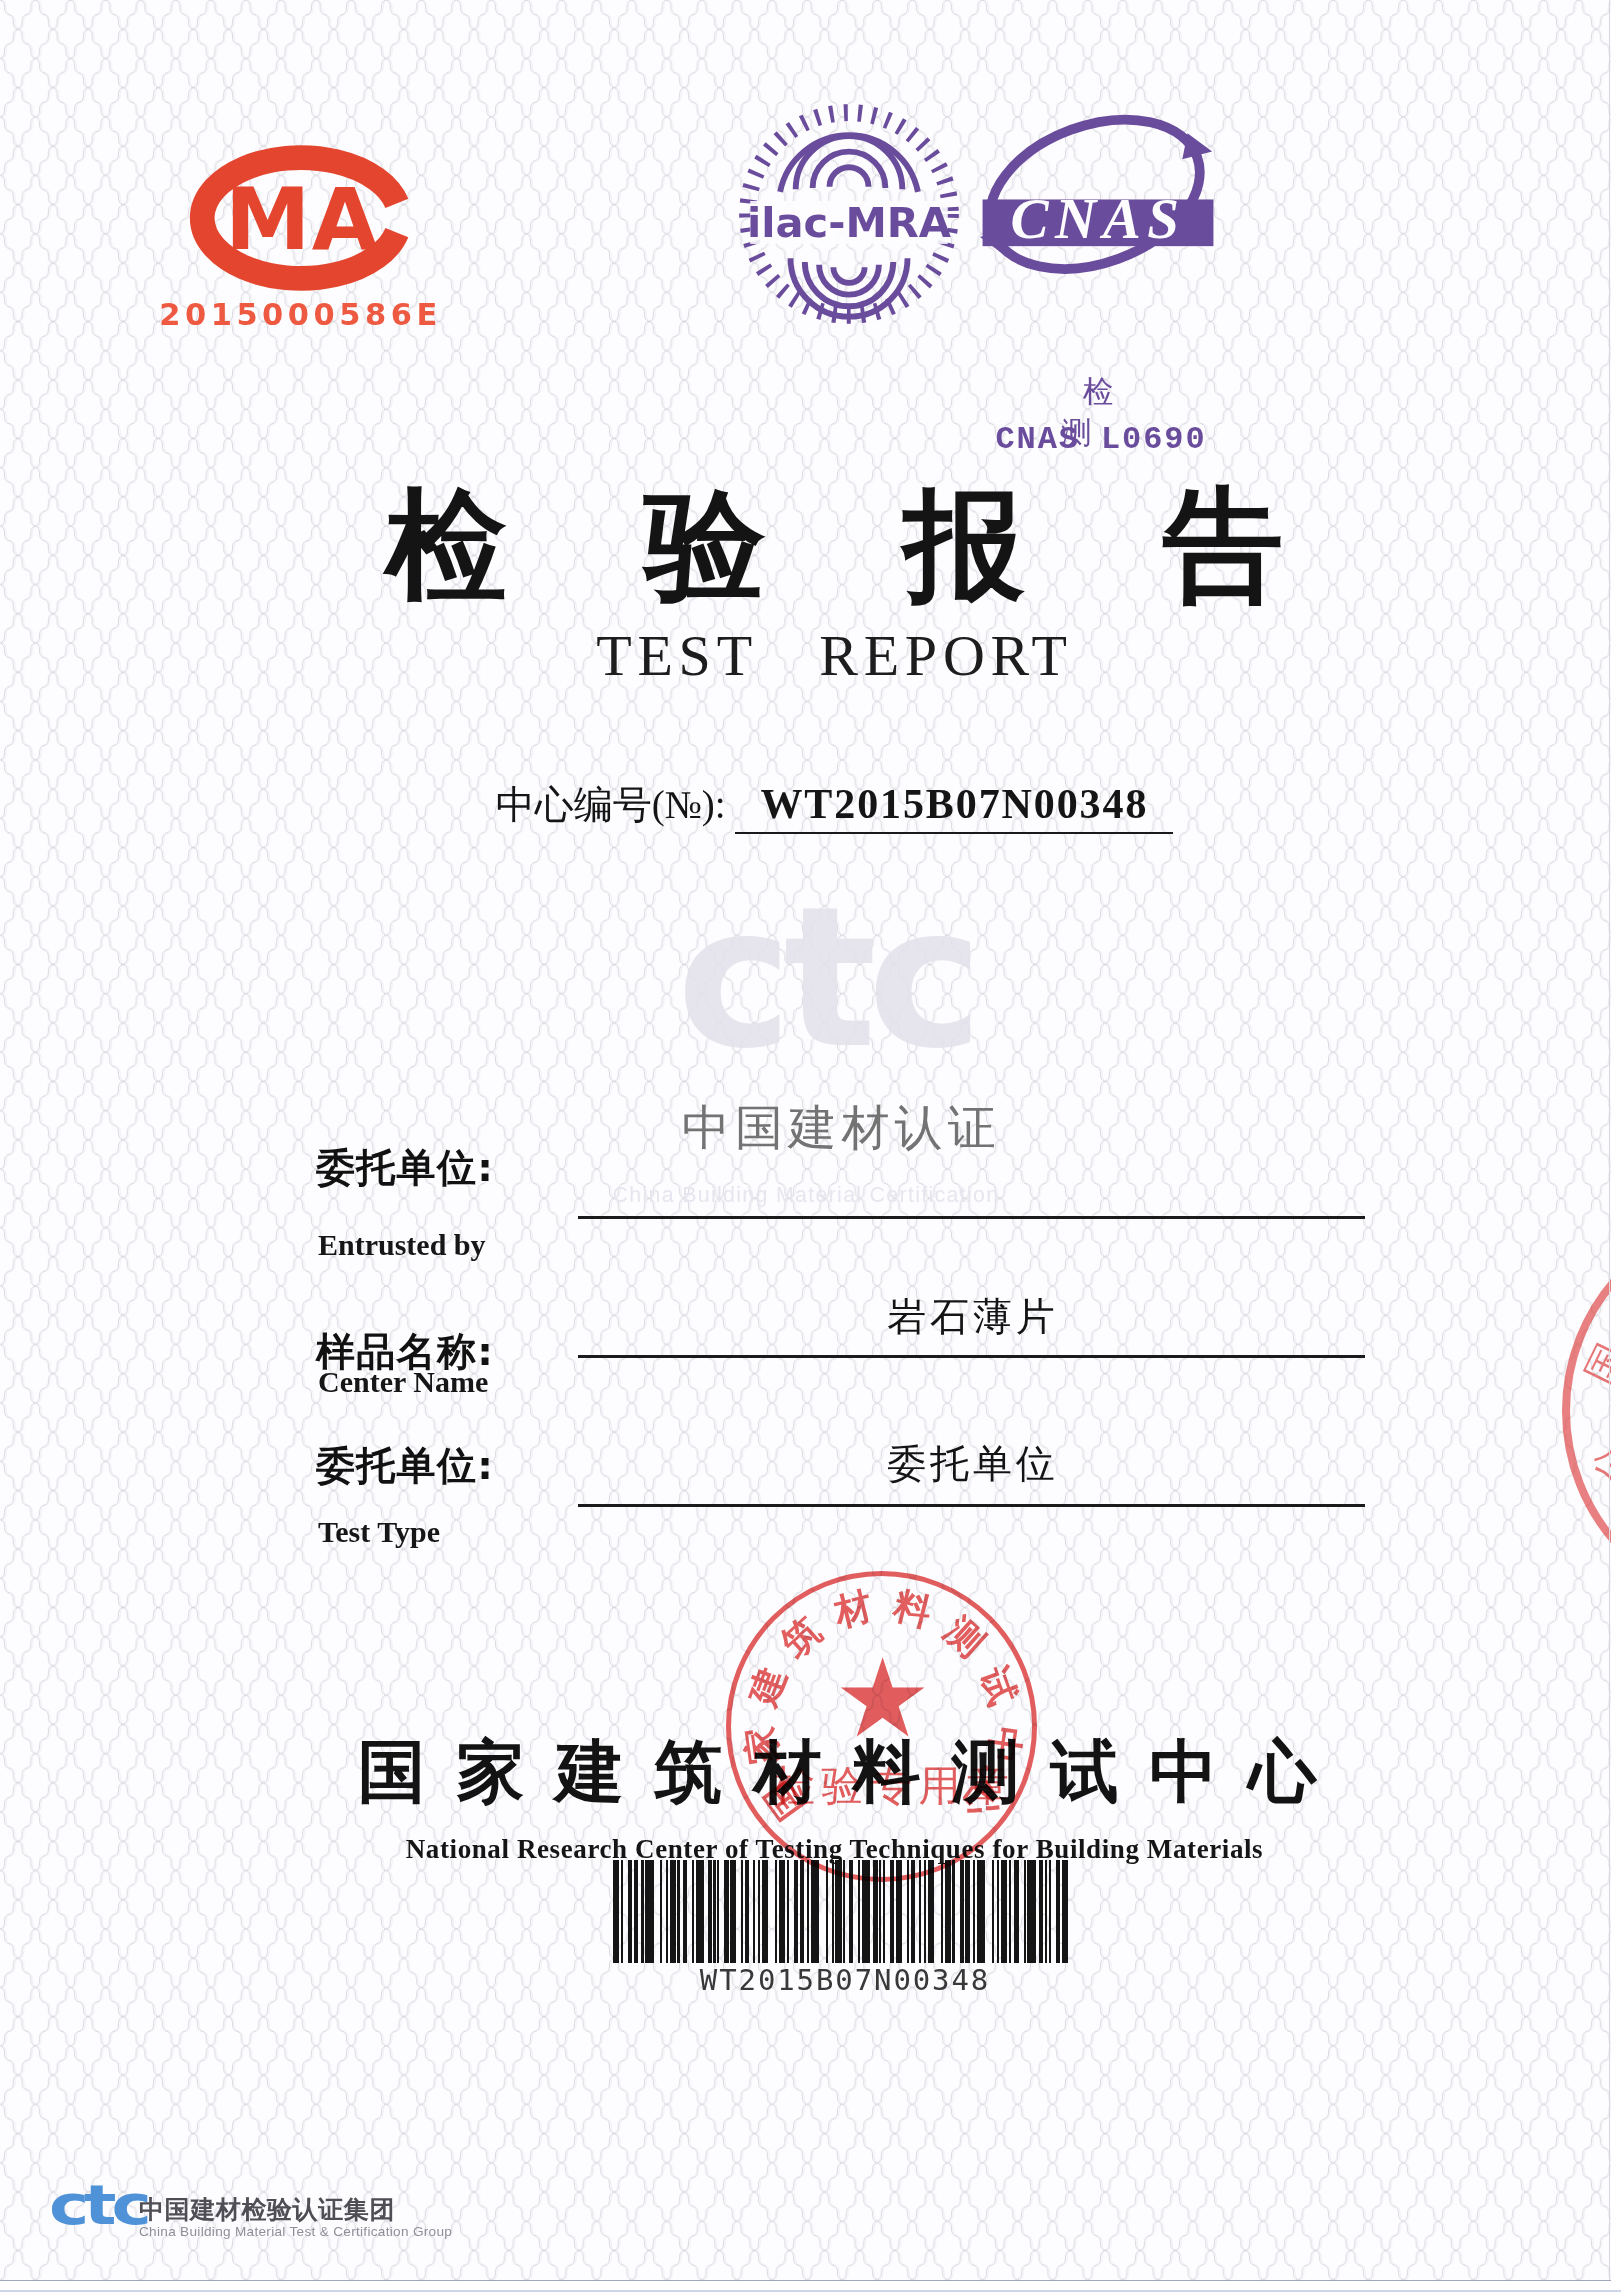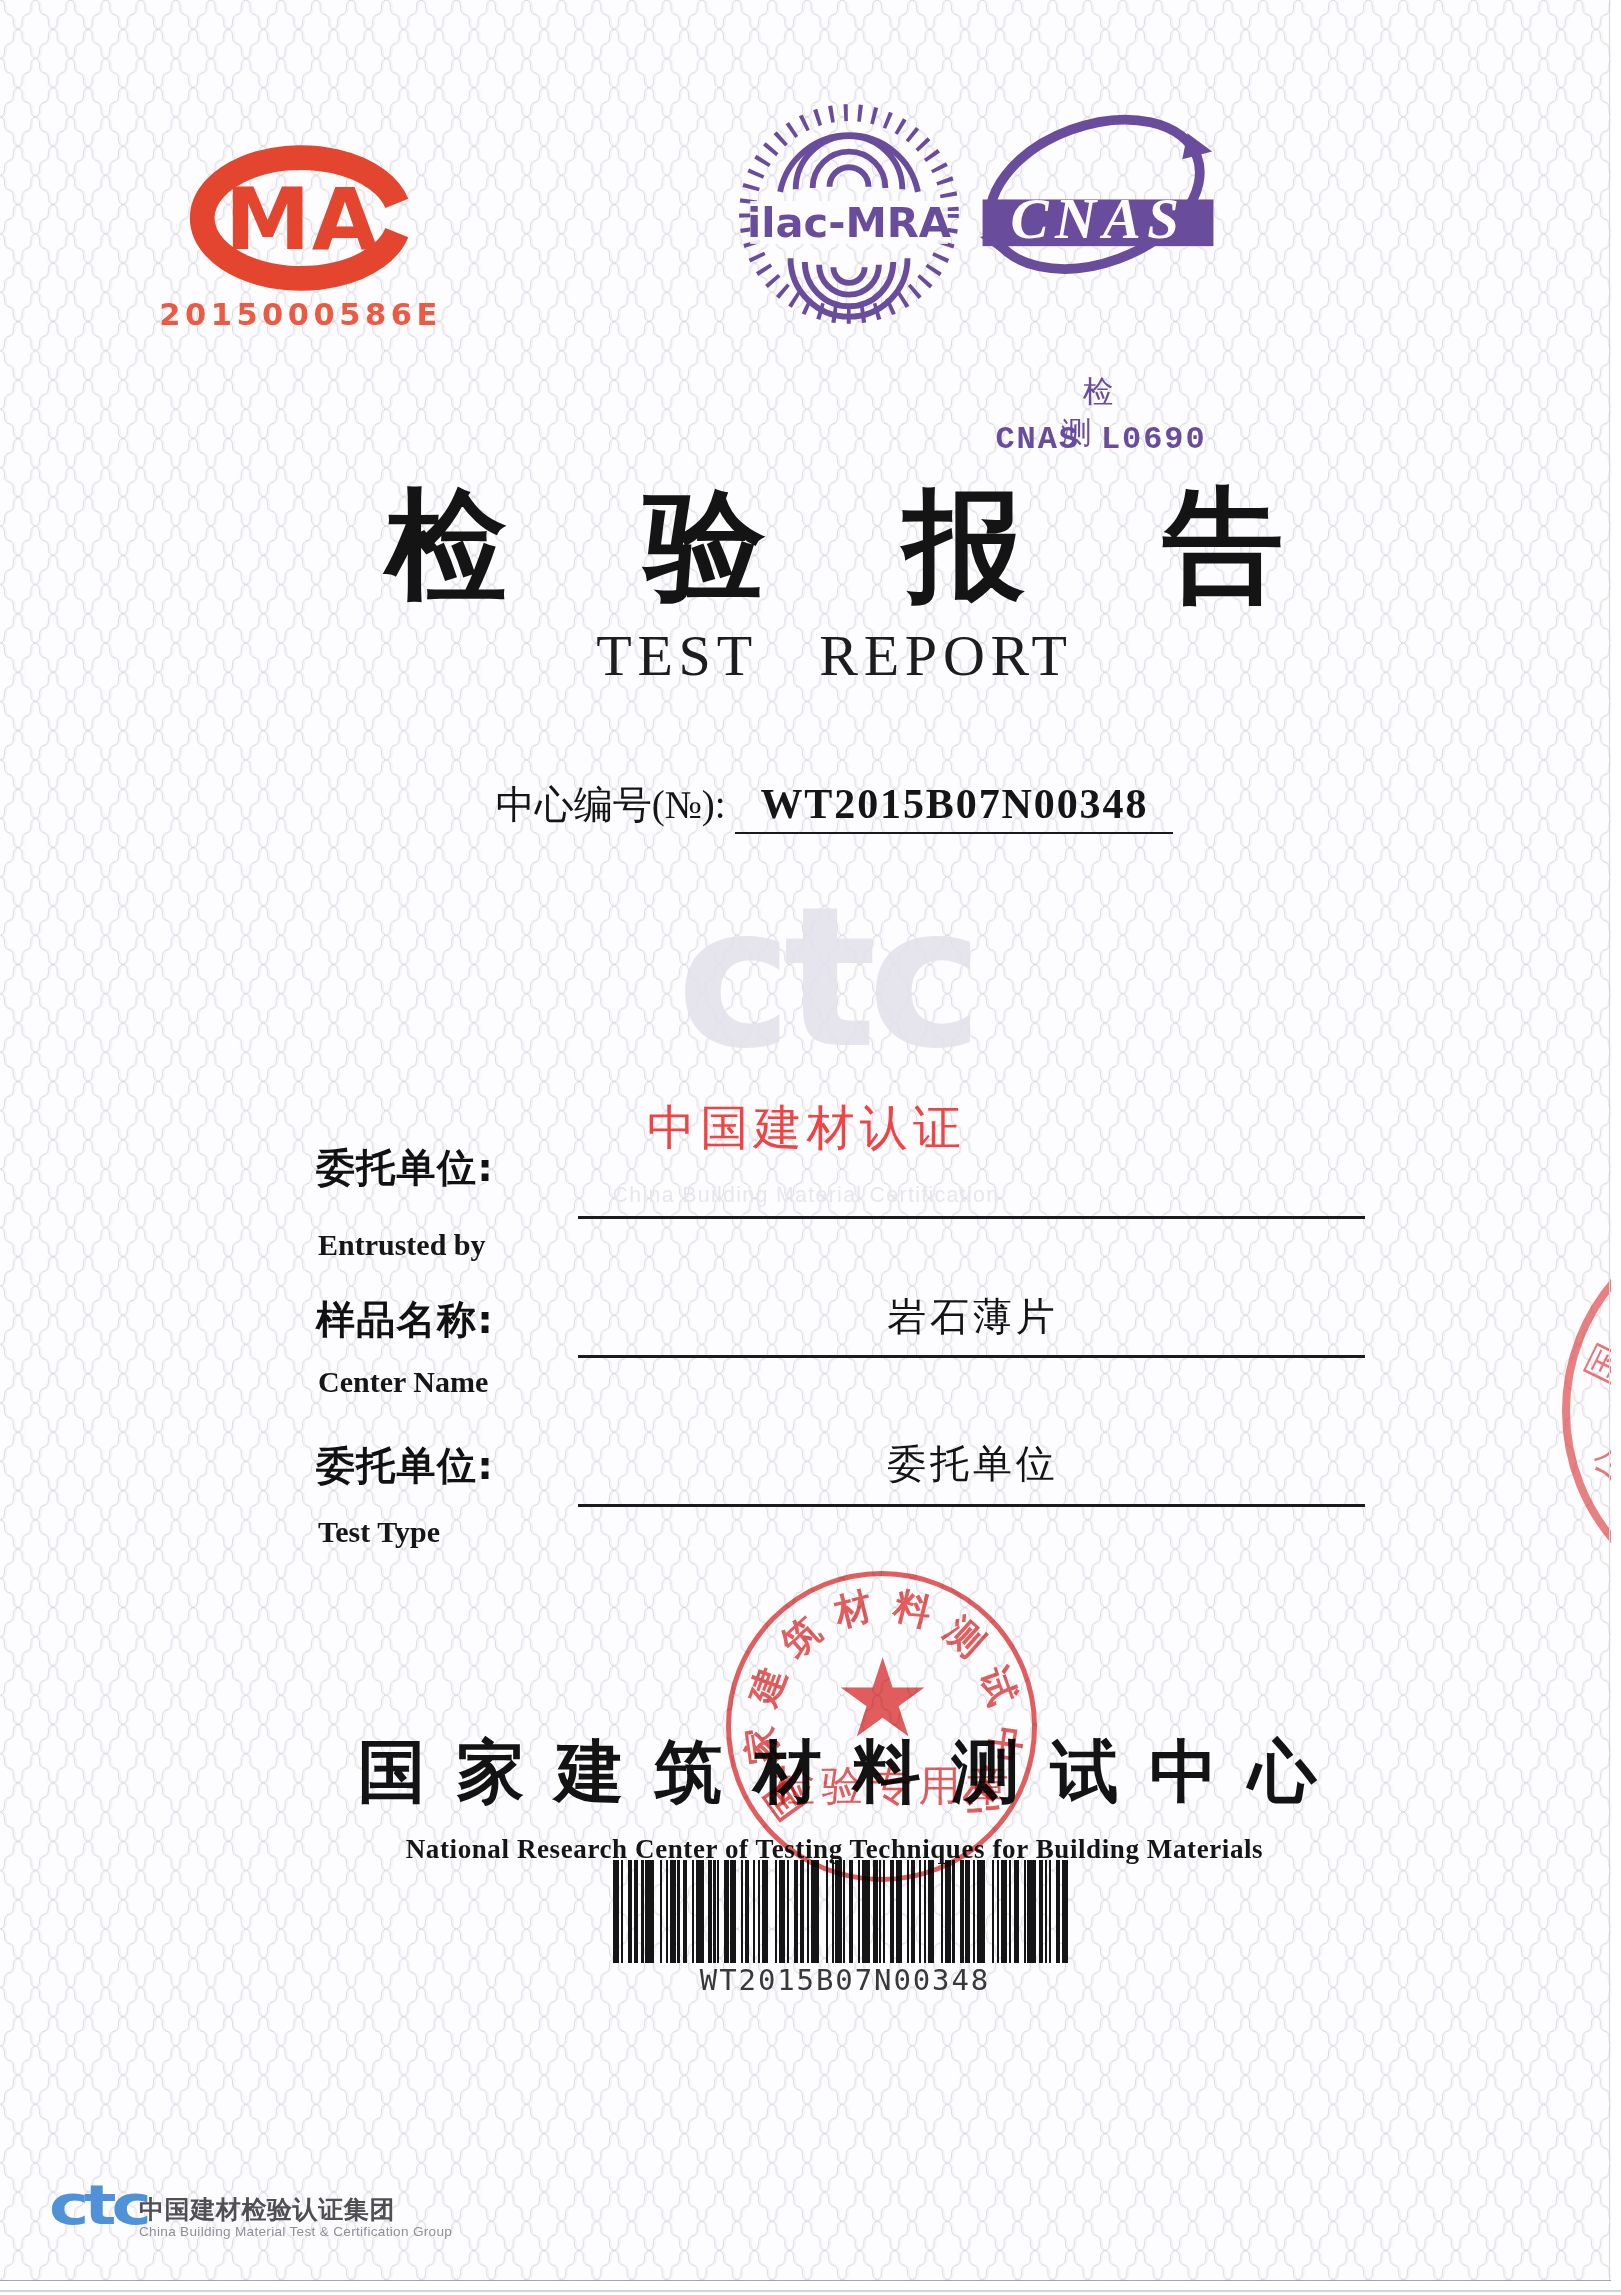--- a/index.html
+++ b/index.html
@@ -9,22 +9,22 @@
   
   #paper{left:0;top:0;width:1611px;height:2281px;background:#fdfcfe;overflow:hidden;}
   #patternSvg{position:absolute;left:0;top:0;}
   #right-edge-line{left:1609px;top:0;width:1.3px;height:2281px;background:#d8d8df;}
   #bottom-edge-line{left:0;top:2280px;width:1611px;height:2.6px;background:#9199ab;opacity:.85;}
   #bottom-blue-line{left:0;top:2290px;width:1621px;height:1.9px;background:#c2cbe6;opacity:.8;}
   
   .wm{color:#e0dfe9;}
   #wm-logo{left:663px;top:864px;width:325px;text-align:center;font-size:195px;font-weight:700;
            letter-spacing:-9px;color:#e3e2ec;font-family:"DejaVu Sans", sans-serif;opacity:.85;}
-  #wm-cn{left:647px;top:1096px;width:390px;text-align:left;font-size:48px;letter-spacing:5.2px;
-         color:#ef4444;font-family:"DejaVu Sans", sans-serif;}
+  #wm-cn{left:611px;top:1096px;width:390px;text-align:right;font-size:48px;letter-spacing:5.2px;
+         color:#737373;font-family:"DejaVu Sans", sans-serif;}
   #wm-en{left:572px;top:1183px;width:468px;text-align:center;font-size:21.4px;letter-spacing:1.3px;
          color:#e7e6ef;font-family:"Liberation Sans", sans-serif;}
   
   #cma-block{left:171px;top:127px;width:260px;height:195px;}
   #cma-number{left:148px;top:297px;width:305px;text-align:center;font-size:30.5px;font-weight:600;
               letter-spacing:4.5px;color:#ee5a41;font-family:"DejaVu Sans", sans-serif;}
   #ilac-block{left:732px;top:97px;width:234px;height:234px;}
   #cnas-block{left:968px;top:97px;width:260px;height:214px;}
   #cnas-subcn{left:994px;top:372px;width:208px;text-align:center;font-size:30.5px;font-weight:500;
               letter-spacing:43px;text-indent:43px;color:#6a4c9c;font-family:"DejaVu Sans", sans-serif;}
@@ -140,21 +140,21 @@
   <div id="title-en" class="abs centered">TEST REPORT</div>
   <div id="report-line" class="abs centered">
     <span>中心编号(№):</span>
     <span id="report-no-value">WT2015B07N00348</span>
   </div>
 
   <div class="abs f-label" style="top:1141px">委托单位:</div>
   <div class="abs f-line" style="top:1216px"></div>
   <div class="abs f-en" style="top:1228px">Entrusted by</div>
 
-  <div class="abs f-label" style="top:1293px">样品名称:</div>
+  <div class="abs f-label" style="top:1325px">样品名称:</div>
   <div class="abs f-value" style="top:1290px">岩石薄片</div>
   <div class="abs f-line" style="top:1355px"></div>
   <div class="abs f-en" style="top:1365px">Center Name</div>
 
   <div class="abs f-label" style="top:1439px">委托单位:</div>
   <div class="abs f-value" style="top:1437px">委托单位</div>
   <div class="abs f-line" style="top:1504px"></div>
   <div class="abs f-en" style="top:1515px">Test Type</div>
 
   <div id="org-cn" class="abs centered">国家建筑材料测试中心</div>

